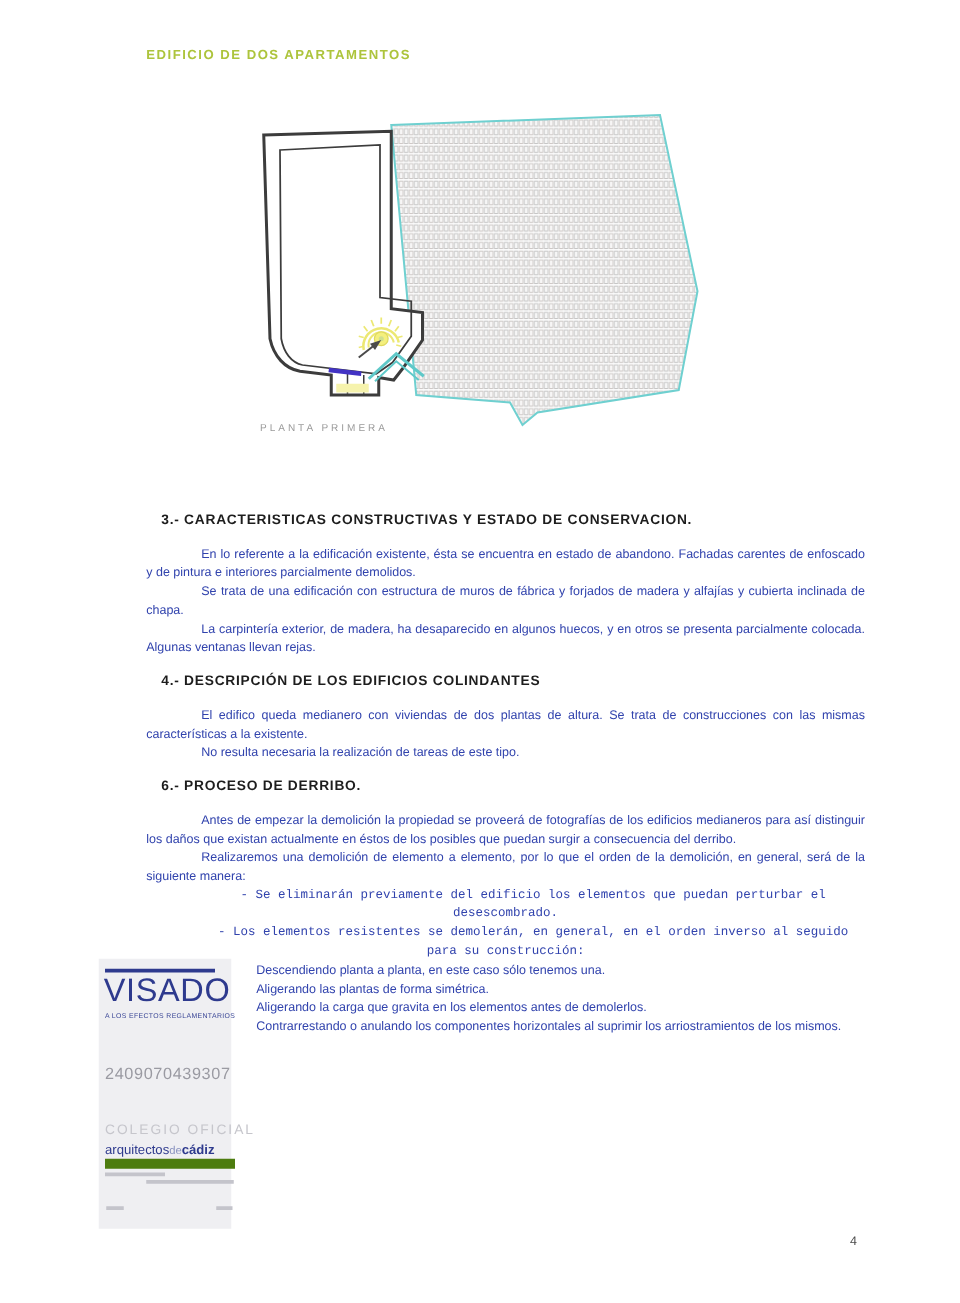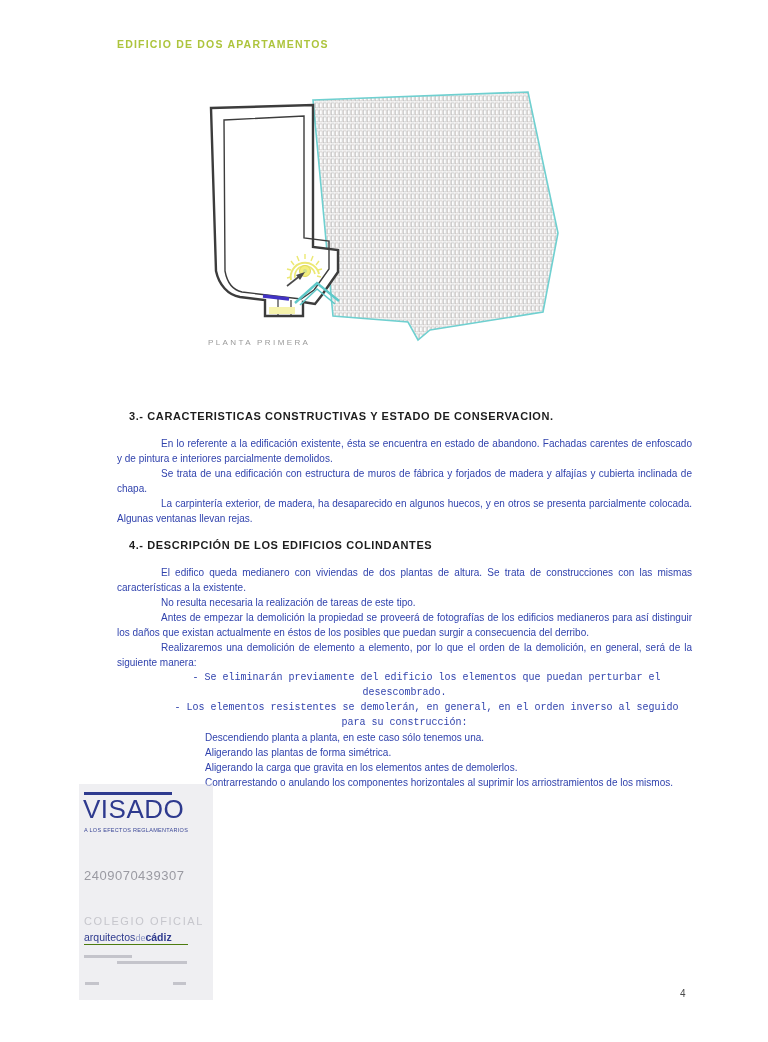--- a/index.html
+++ b/index.html
@@ -34,21 +34,21 @@
   .content .dash{
     margin:0;text-indent:44px;text-align:center;font-family:Liberation Mono, monospace;
   }
   .content .sub{
     margin:0 0 0 88px;text-align:justify;text-indent:0;
   }
   .mt12{margin-top:12px;} .mt11{margin-top:11px;} .mt8{margin-top:8px;}
   .mt25{margin-top:25px;} .mt24{margin-top:24px;} .mt14{margin-top:14px;}
   
   .stamp{
-    position:absolute;left:79px;top:784px;width:134px;height:216px;
+    position:absolute;left:79px;top:767px;width:106px;height:216px;
     background:rgba(226,226,231,0.55);
     z-index:5;
   }
   .stamp-rule{position:absolute;left:5px;top:8px;width:88px;height:2.5px;background:#2e3a8e;}
   .stamp-title{
     position:absolute;left:4px;top:12px;
     font-size:26px;line-height:26px;font-weight:400;letter-spacing:0.5px;
     color:#2e3a8e;white-space:nowrap;
   }
   .stamp-subtitle{
@@ -58,21 +58,21 @@
   .stamp-number{
     position:absolute;left:5px;top:84px;
     font-size:13px;letter-spacing:0.5px;color:#9a9aa2;white-space:nowrap;
   }
   .stamp-org{
     position:absolute;left:5px;top:131px;
     font-size:11px;letter-spacing:1.6px;color:#c6c6cc;white-space:nowrap;
   }
   .stamp-orgname{
     position:absolute;left:5px;top:147px;width:104px;
-    border-bottom:1px solid #4d7c0f;padding-bottom:1px;
+    border-bottom:8px solid #4d7c0f;padding-bottom:1px;
     font-size:10.5px;color:#2e3a8e;white-space:nowrap;
   }
   .stamp-orgname .lite{color:#8a93c0;font-size:9px;}
   .stamp-orgname b{font-weight:700;}
   .fineprint{position:absolute;height:2.5px;background:#c4c4cb;filter:blur(0.4px);}
   .fp1{left:5px;top:171px;width:48px;}
   .fp2{left:38px;top:177px;width:70px;}
   .fp3{left:6px;top:198px;width:14px;height:3px;}
   .fp4{left:94px;top:198px;width:13px;height:3px;}
   
@@ -150,20 +150,21 @@
     <div class="heading">3.- CARACTERISTICAS CONSTRUCTIVAS Y ESTADO DE CONSERVACION.</div>
     <p class="mt12">En lo referente a la edificación existente, ésta se encuentra en estado de abandono. Fachadas carentes de enfoscado y de pintura e interiores parcialmente demolidos.</p>
     <p class="mt11">Se trata de una edificación con estructura de muros de fábrica y forjados de madera y alfajías y cubierta inclinada de chapa.</p>
     <p class="mt8">La carpintería exterior, de madera, ha desaparecido en algunos huecos, y en otros se presenta parcialmente colocada. Algunas ventanas llevan rejas.</p>
 
     <div class="heading mt8">4.- DESCRIPCIÓN DE LOS EDIFICIOS COLINDANTES</div>
     <p class="mt11">El edifico queda medianero con viviendas de dos plantas de altura. Se trata de construcciones con las mismas características a la existente.</p>
 
     <p class="mt11">No resulta necesaria la realización de tareas de este tipo.</p>
 
+    <div class="heading mt24">6.- PROCESO DE DERRIBO.</div>
     <p class="mt11">Antes de empezar la demolición la propiedad se proveerá de fotografías de los edificios medianeros para así distinguir los daños que existan actualmente en éstos de los posibles que puedan surgir a consecuencia del derribo.</p>
     <p class="mt12">Realizaremos una demolición de elemento a elemento, por lo que el orden de la demolición, en general, será de la siguiente manera:</p>
 
     <div class="dash mt8">- Se eliminarán previamente del edificio los elementos que puedan perturbar el desescombrado.</div>
     <div class="dash mt12">- Los elementos resistentes se demolerán, en general, en el orden inverso al seguido para su construcción:</div>
 
     <div class="sub mt14">Descendiendo planta a planta, en este caso sólo tenemos una.</div>
     <div class="sub mt11">Aligerando las plantas de forma simétrica.</div>
     <div class="sub mt11">Aligerando la carga que gravita en los elementos antes de demolerlos.</div>
     <div class="sub mt11">Contrarrestando o anulando los componentes horizontales al suprimir los arriostramientos de los mismos.</div>

